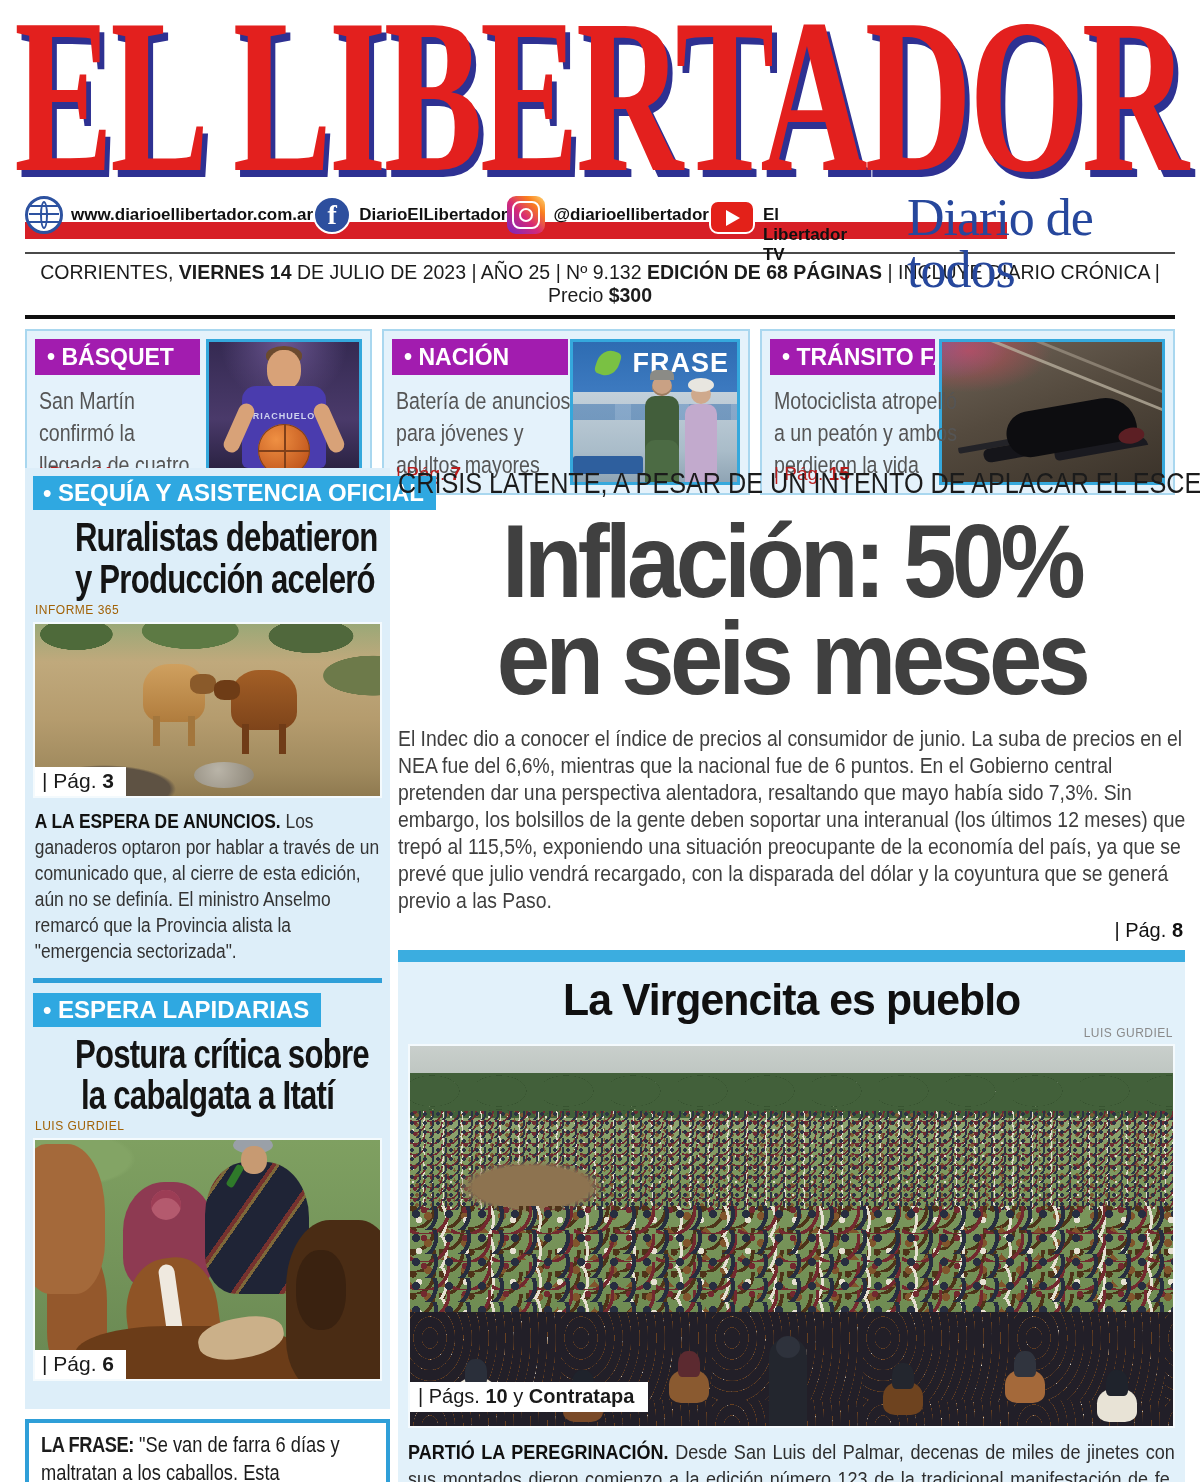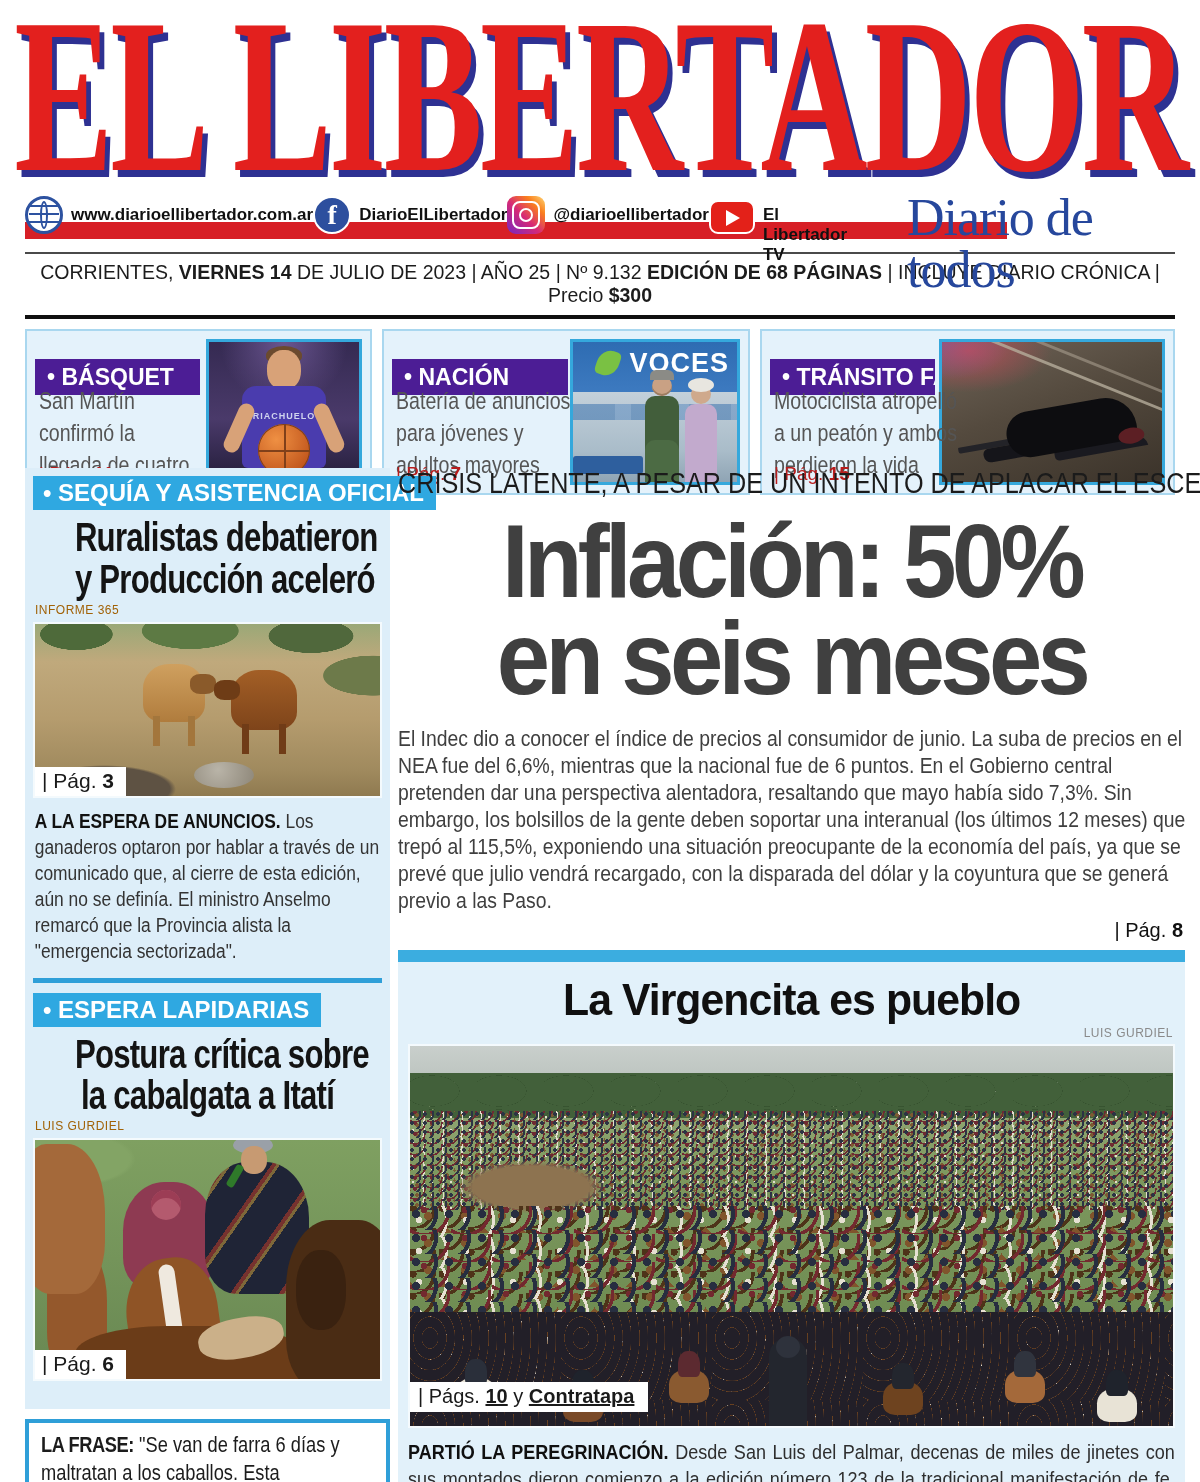--- a/index.html
+++ b/index.html
@@ -39,22 +39,22 @@
 
   
   .dateline { margin:2px 25px 0; border-top:2px solid #4a4a4a; border-bottom:4px solid #101010;
               padding:7px 0 8px; text-align:center; font-size:19.5px; color:#1c1c1c; }
   .dateline b { font-weight:700; }
 
   
   .teasers { display:flex; gap:10px; margin:10px 25px 0; height:166px; }
   .teaser { position:relative; background:#e4f2fb; border:2px solid #a9d7ef; }
   .teaser.t1 { width:347px; } .teaser.t2 { width:368px; } .teaser.t3 { flex:1; }
-  .teaser-head { position:absolute; left:8px; top:8px; height:36px; background:#4c1d95; color:#fff;
-      font-weight:700; font-size:23px; line-height:36px; padding-left:12px; white-space:nowrap; overflow:hidden;margin-top:20px; }
+  .teaser-head { position:absolute; left:8px; top:8px; height:36px; background:#a21caf; color:#fff;
+      font-weight:700; font-size:23px; line-height:36px; padding-left:12px; white-space:nowrap; overflow:hidden; }
   .t1 .teaser-head { right:170px; } .t2 .teaser-head { right:180px; } .t3 .teaser-head { right:238px; }
   .teaser-text { position:absolute; left:12px; top:54px; font-size:24.5px; color:#555; line-height:1.3;
       transform:scaleX(0.8); transform-origin:0 0; width:125%; }
   .t1 .teaser-text { width:198px; } .t2 .teaser-text { width:225px; } .t3 .teaser-text { width:238px; }
   .teaser-page { position:absolute; left:12px; bottom:8px; font-size:19px; color:#b91c1c; }
   .teaser-page b { font-weight:700; }
   .teaser-img { position:absolute; top:8px; bottom:8px; right:8px; border:3px solid #35a8dc; overflow:hidden; }
   .t1 .teaser-img { width:156px; } .t2 .teaser-img { width:170px; } .t3 .teaser-img { width:226px; }
 
   
@@ -234,21 +234,21 @@
   .vp-rider::before { content:""; position:absolute; bottom:0; left:0; width:40px; height:34px;
       border-radius:45% 45% 30% 30%; background:var(--horse,#7a4a28); }
   .vp-rider::after { content:""; position:absolute; top:0; left:9px; width:22px; height:26px;
       border-radius:45% 45% 20% 20%; background:var(--cloak,#23262e); }
   .vp-walker { position:absolute; bottom:-4px; left:47%; width:38px; height:92px; background:#23262e;
       border-radius:18px 18px 6px 6px; }
   .vp-walker::before { content:""; position:absolute; top:-2px; left:7px; width:24px; height:22px;
       border-radius:50%; background:#2e323c; }
   .virg-pages { position:absolute; left:0; bottom:14px; background:#fff; padding:3px 14px 4px 8px;
       font-size:20px; color:#1a1a1a; }
-  .virg-pages b { font-weight:700;text-decoration:underline; }
+  .virg-pages b { font-weight:700; }
   .virg-caption { margin-top:10px; font-size:20.5px; line-height:1.32; color:#2e2e2e; text-align:justify;
       transform:scaleX(0.88); transform-origin:0 0; width:113.6%; }
   .virg-caption b { color:#101010; }
 </style>
 </head>
 <body>
 
 <div class="page">
 
   <header class="masthead">
@@ -304,21 +304,21 @@
         <span>| Pág.</span>
         <b>11</b>
       </div>
     </article>
 
     <article class="teaser t2">
       <div class="teaser-head">• NACIÓN</div>
       <div class="teaser-img img-anses">
         <div class="an-strip"></div>
         <div class="an-logo"></div>
-        <div class="an-sign">VOCES</div>
+        <div class="an-sign">FRASE</div>
         <div class="an-man"></div>
         <div class="an-woman"></div>
         <div class="an-bench"></div>
       </div>
       <div class="teaser-text">Batería de anuncios para jóvenes y adultos mayores</div>
       <div class="teaser-page">
         <span>| Pág.</span>
         <b>7</b>
       </div>
     </article>

